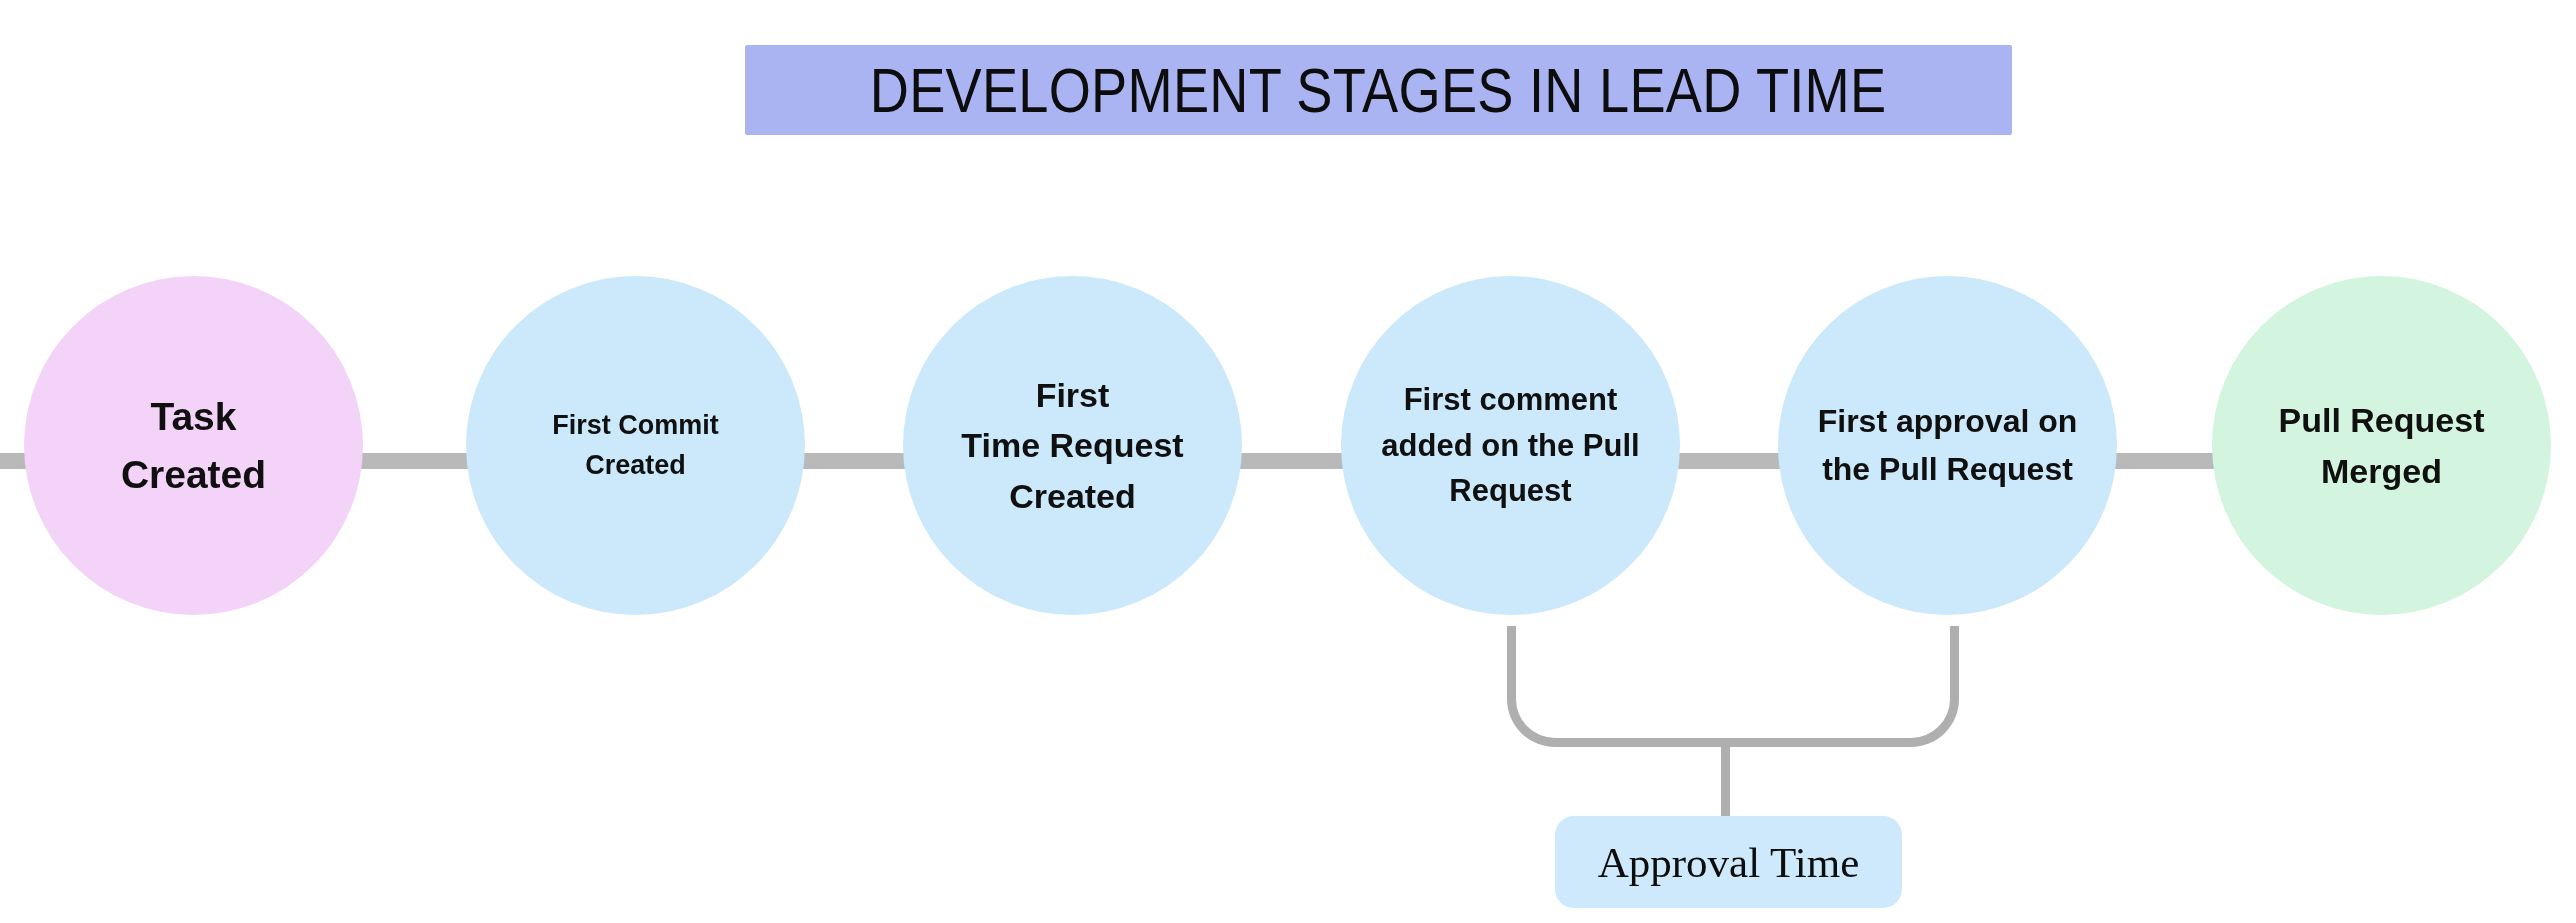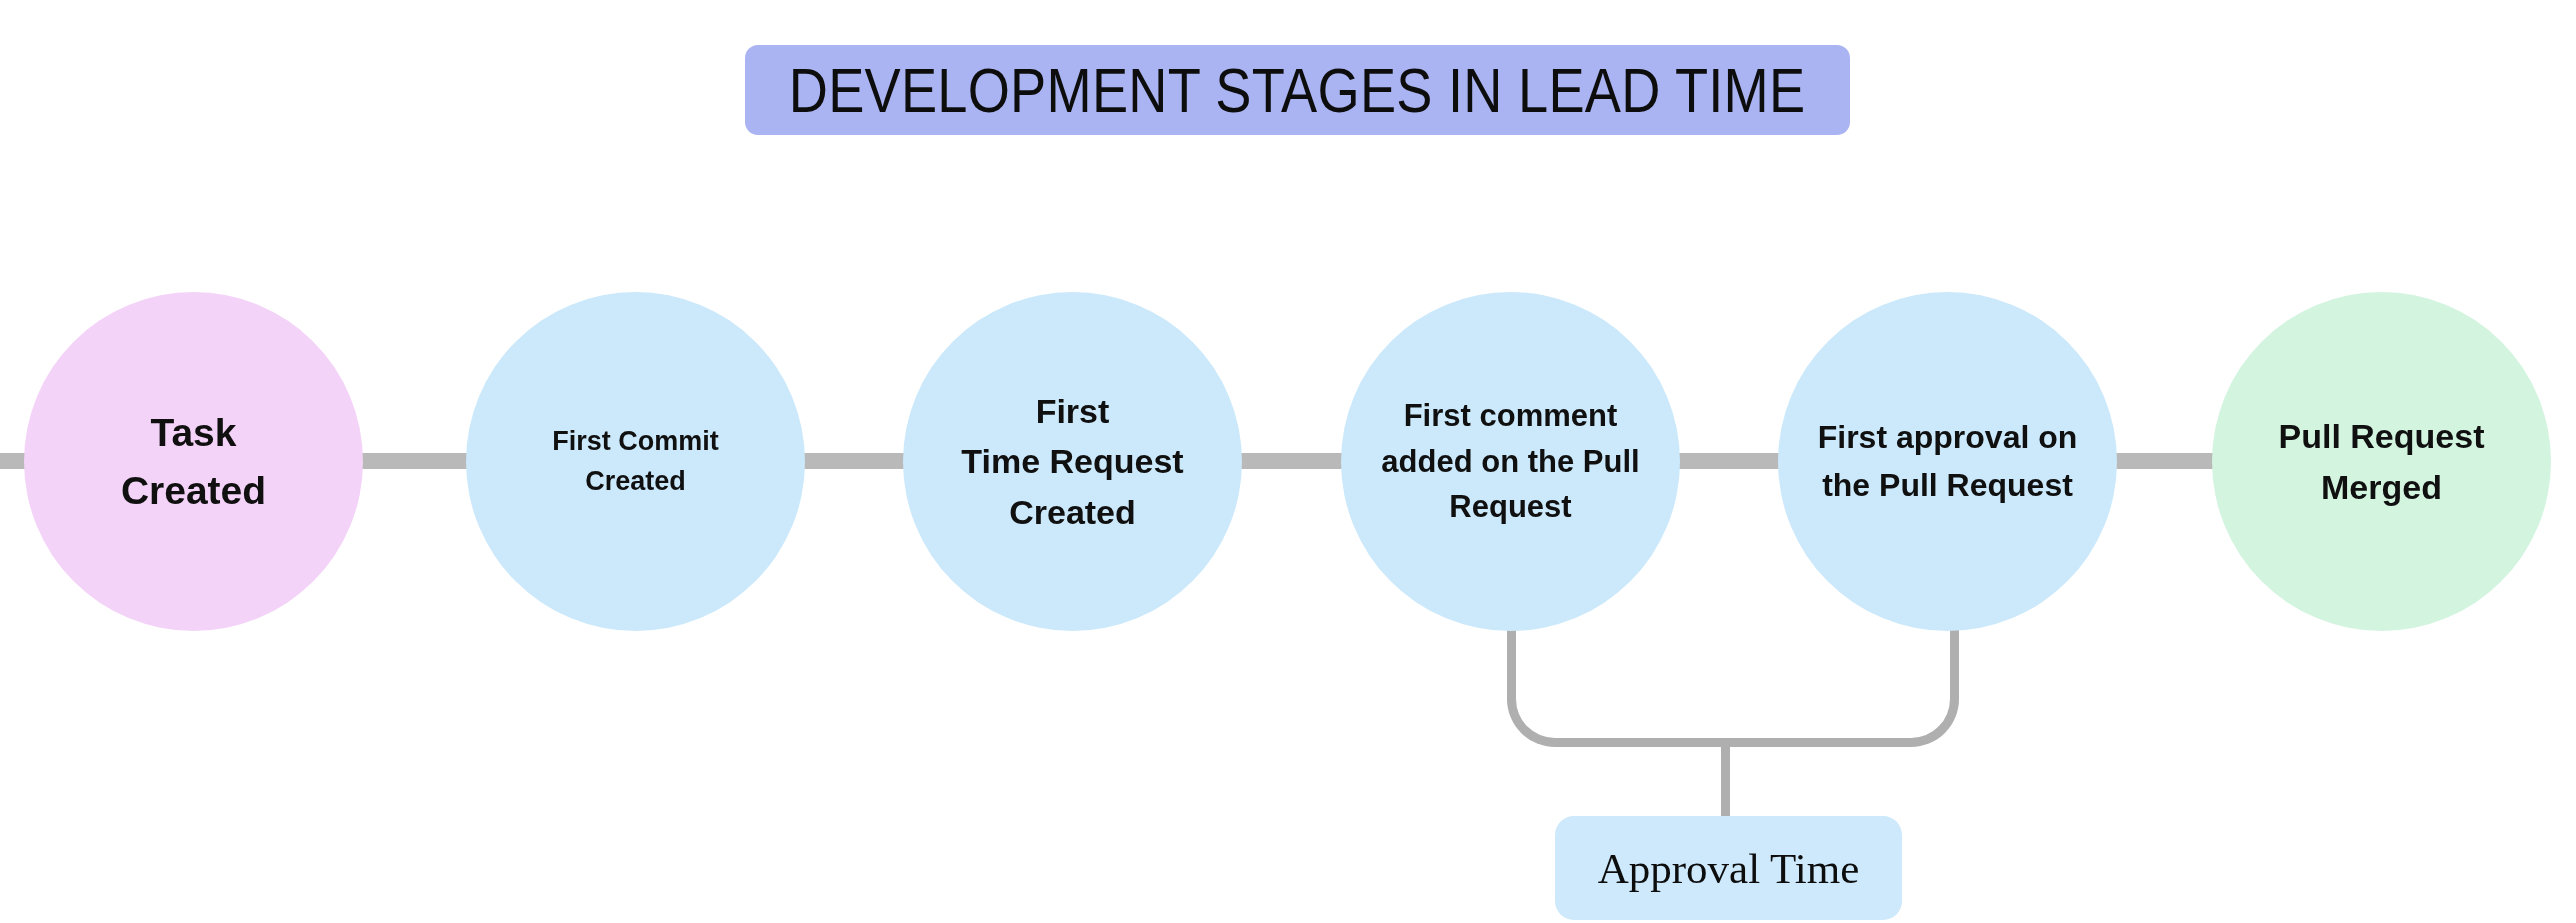--- a/index.html
+++ b/index.html
@@ -1,50 +1,50 @@
 <!DOCTYPE html>
 <html style="font-size:11px"><head>
 <meta charset="utf-8">
 <style>
   html,body{margin:0;padding:0;background:#ffffff;}
   .canvas{
     position:relative;width:2576px;height:923px;background:#ffffff;
     overflow:hidden;font-family:"Liberation Sans",sans-serif;
   }
   .title-box{
-    position:absolute;left:745px;top:45px;width:1105px;height:90px;
-    border-radius:13px;display:flex;align-items:center;justify-content:center;
+    position:absolute;left:745px;top:45px;width:1267px;height:90px;
+    border-radius:2px;display:flex;align-items:center;justify-content:center;
   }
   .title-text{
     font-size:63px;font-weight:400;color:#0d0d0d;white-space:nowrap;
     display:inline-block;transform:scaleX(0.86);transform-origin:center;
     letter-spacing:0.3px;
   }
   .connector{
     position:absolute;left:0;top:453px;width:2382px;height:16px;
   }
   .circle{
-    position:absolute;top:292px;width:339px;height:339px;border-radius:50%;
+    position:absolute;top:276px;width:339px;height:339px;border-radius:50%;
     display:flex;align-items:center;justify-content:center;text-align:center;
   }
   .circle-label{
     font-weight:700;color:#101010;line-height:1.48;white-space:pre-line;
   }
   .bracket{
     position:absolute;left:1507px;top:626px;width:452px;height:121px;
     border-style:solid;border-top:none;border-left-width:9px;
     border-right-width:9px;border-bottom-width:9px;
     border-bottom-left-radius:48px;border-bottom-right-radius:48px;
     box-sizing:border-box;
   }
   .stem{
     position:absolute;left:1721px;top:746px;width:9px;height:71px;
   }
   .approval-box{
-    position:absolute;left:1555px;top:816px;width:347px;height:104px;
+    position:absolute;left:1555px;top:816px;width:347px;height:92px;
     border-radius:19px;display:flex;align-items:center;justify-content:center;
   }
   .approval-text{
     font-family:cursive;font-size:43px;color:#0d0d0d;white-space:nowrap;
   }
 </style>
 </head>
 <body>
 
 <div class="canvas">

